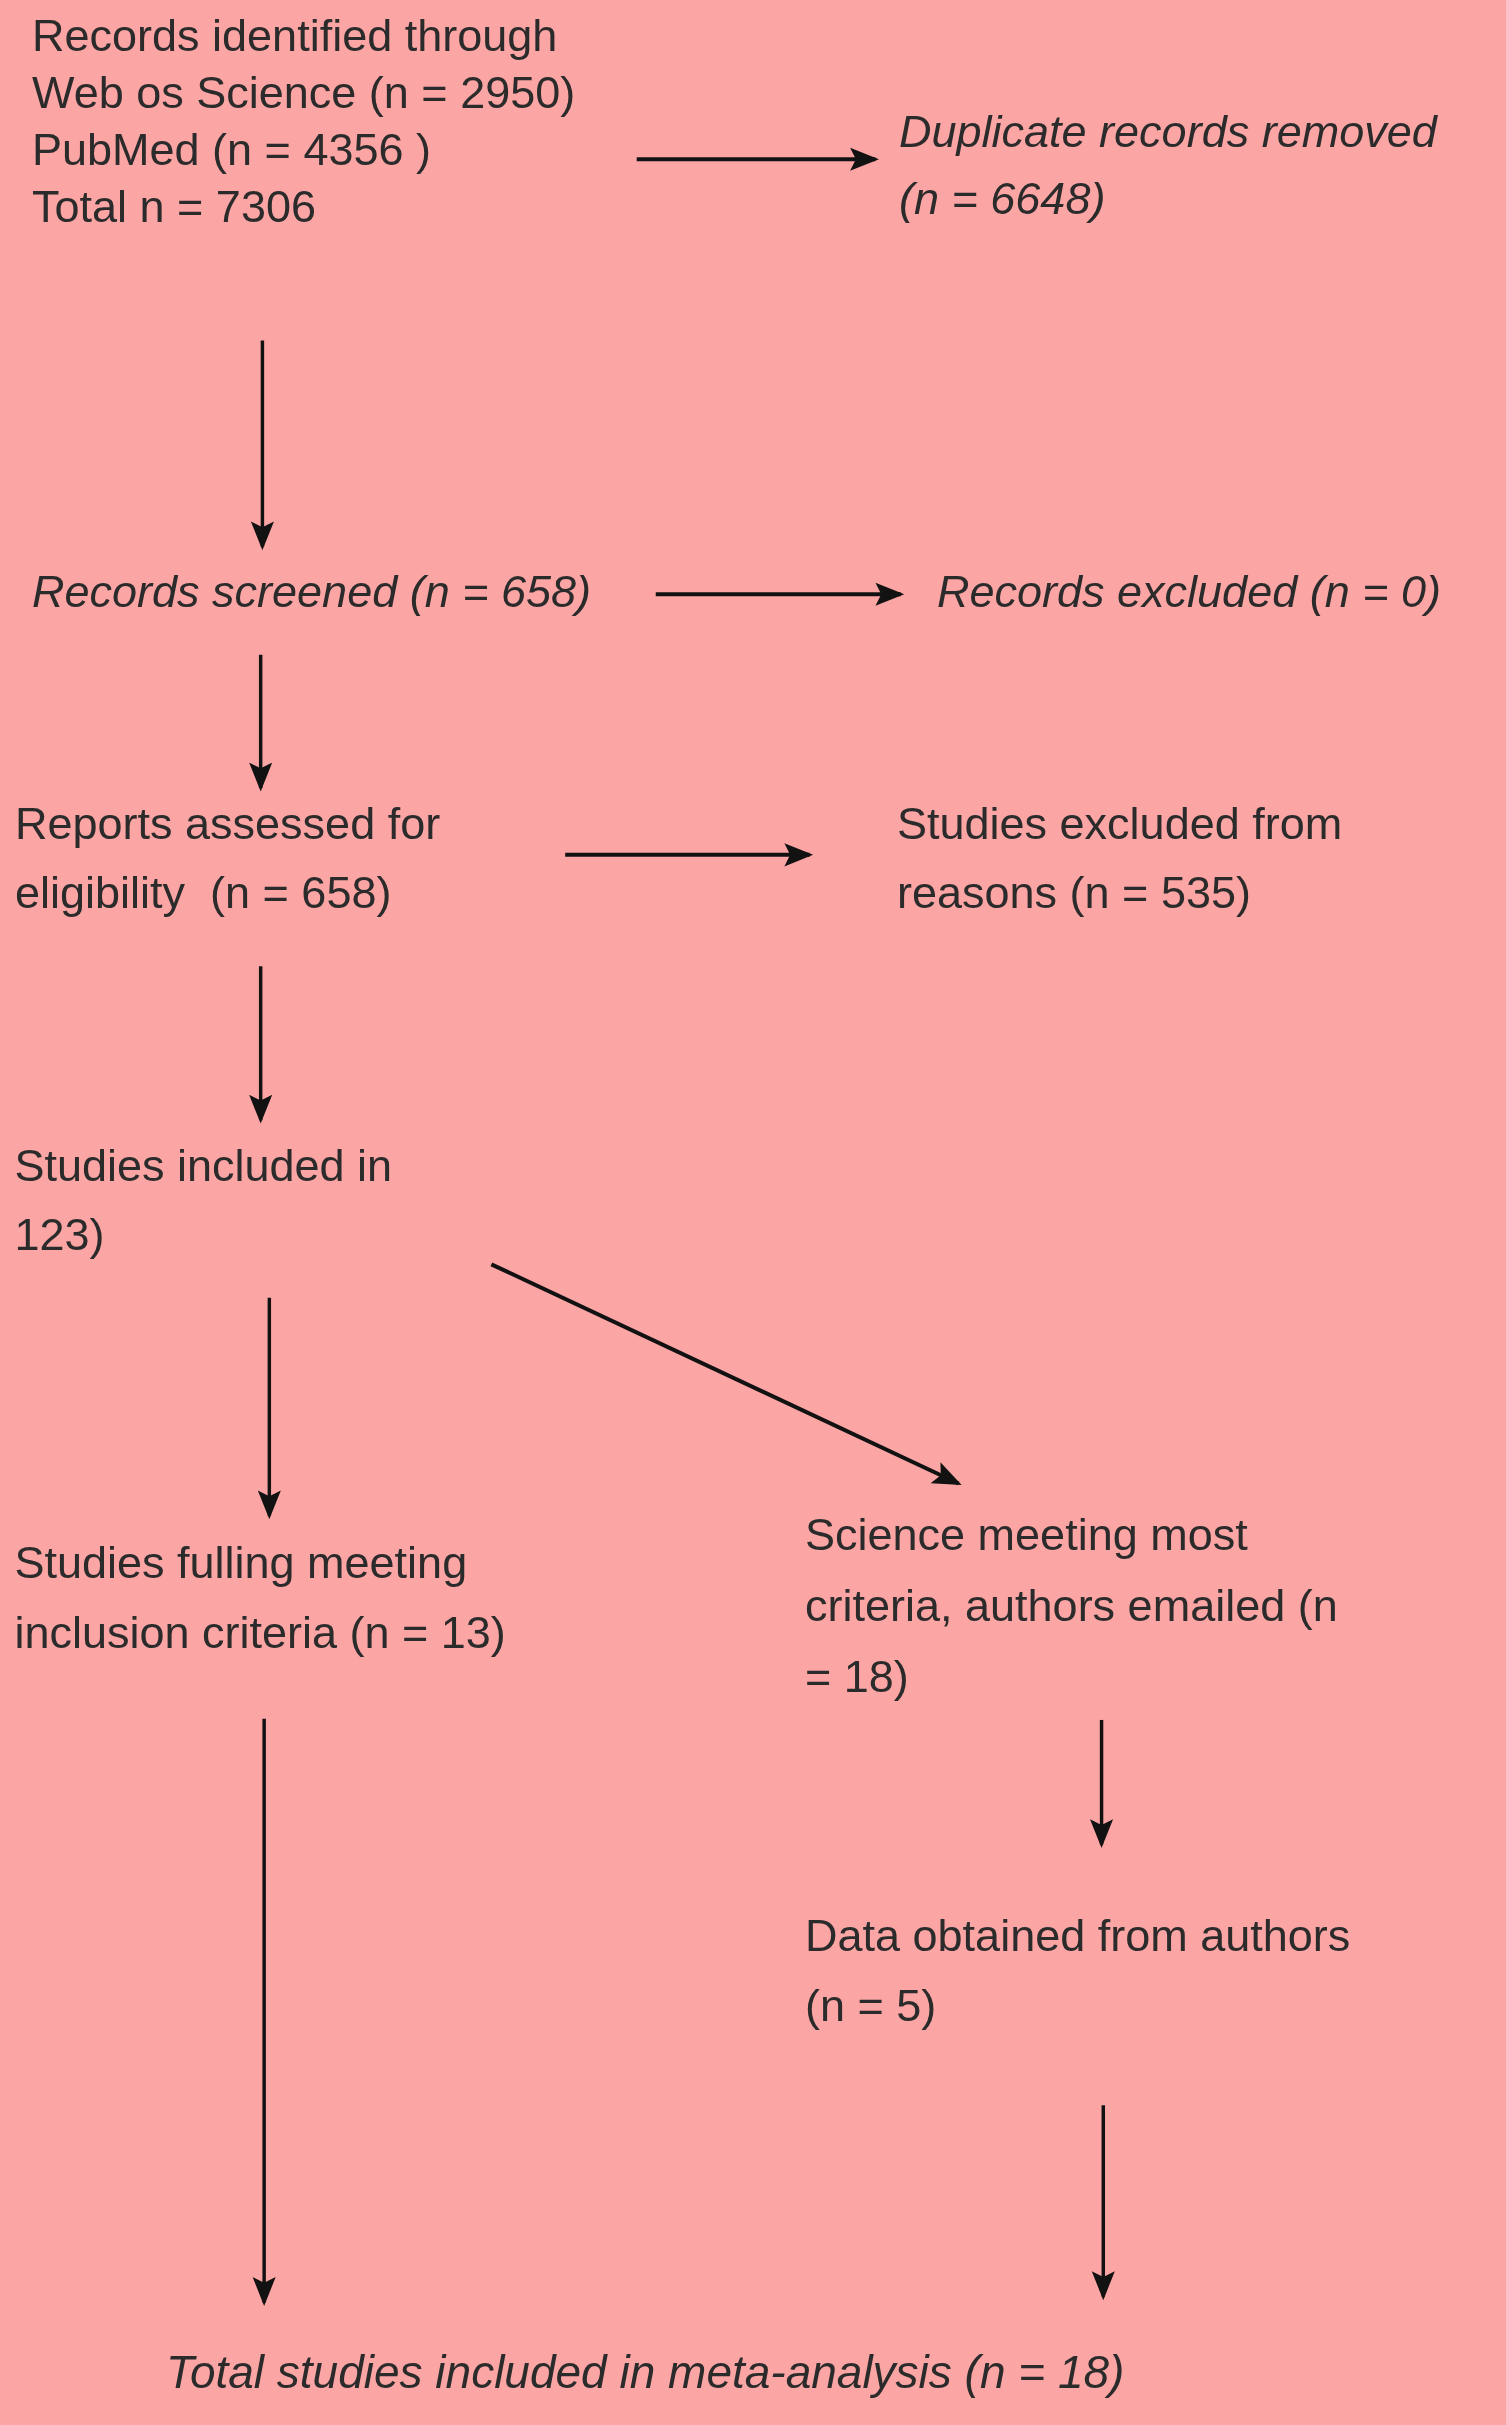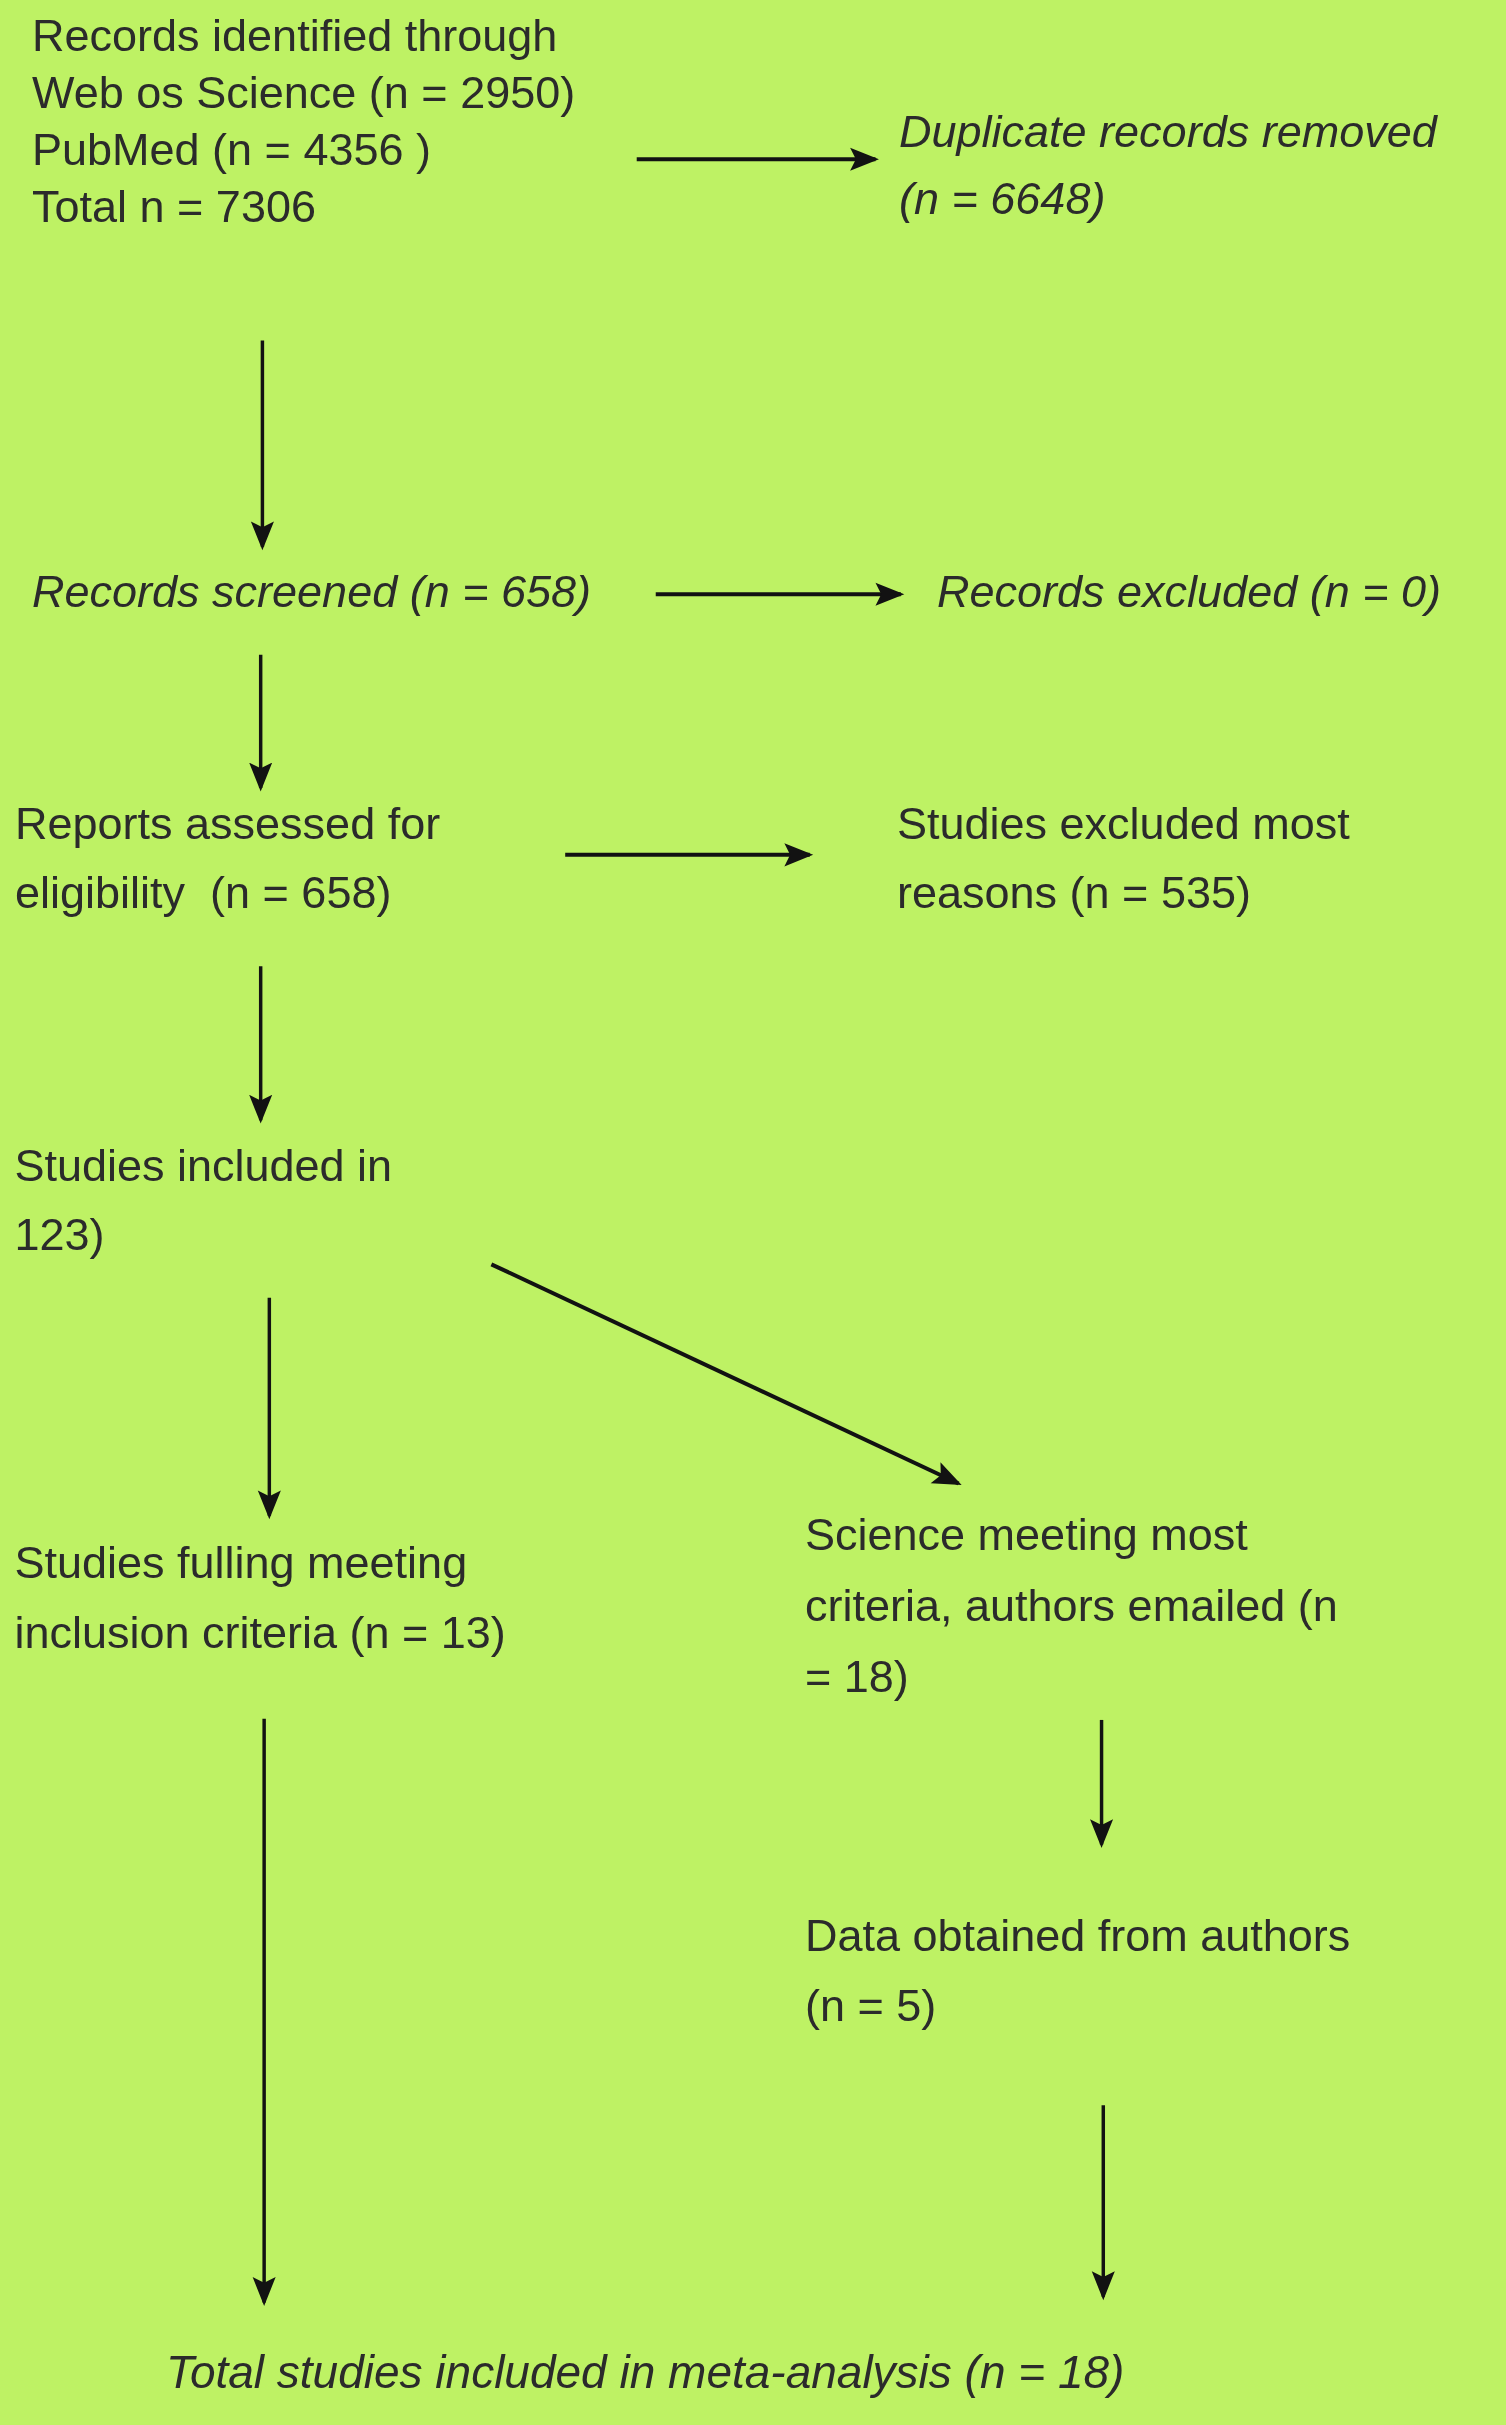--- a/index.html
+++ b/index.html
@@ -4,21 +4,21 @@
 <style>
   html, body {
     margin: 0;
     padding: 0;
     background: #ffffff;
   }
   .canvas {
     position: relative;
     width: 1507px;
     height: 2426px;
-    background: #bef264;
+    background: #fca5a5;
     font-family: "Liberation Sans", "DejaVu Sans", sans-serif;
     color: #2b2b2b;
     overflow: hidden;
   }
   .node {
     position: absolute;
     font-size: 45px;
     color: #2b2b2b;
   }
   .node .line {
@@ -82,21 +82,21 @@
   <div class="node lh116" style="left:937px; top:558px;">
     <span class="line">Records excluded (n = 0)</span>
   </div>
 
   <div class="node lh120" style="left:15px; top:789px;">
     <span class="line">Reports assessed for</span>
     <span class="line">eligibility  (n = 658)</span>
   </div>
 
   <div class="node lh120" style="left:897px; top:789px;">
-    <span class="line">Studies excluded most</span>
+    <span class="line">Studies excluded from</span>
     <span class="line">reasons (n = 535)</span>
   </div>
 
   <div class="node lh120" style="left:14.4px; top:1131px;">
     <span class="line">Studies included in</span>
     <span class="line">123)</span>
   </div>
 
   <div class="node lh122" style="left:14.4px; top:1528px;">
     <span class="line">Studies fulling meeting</span>

